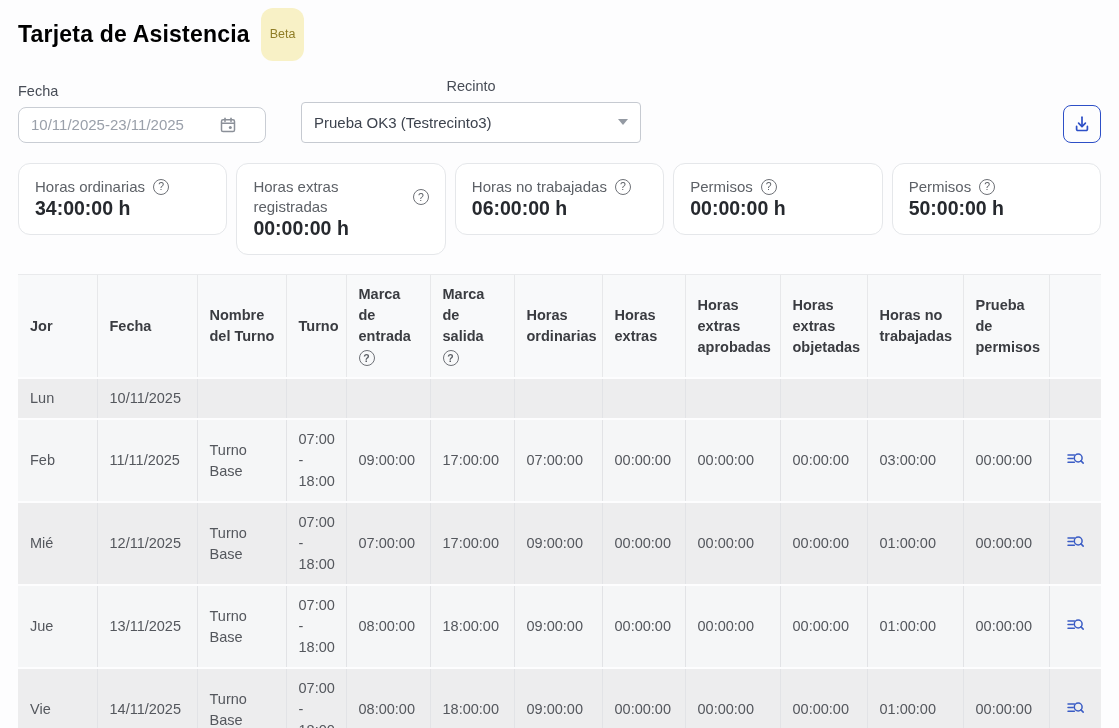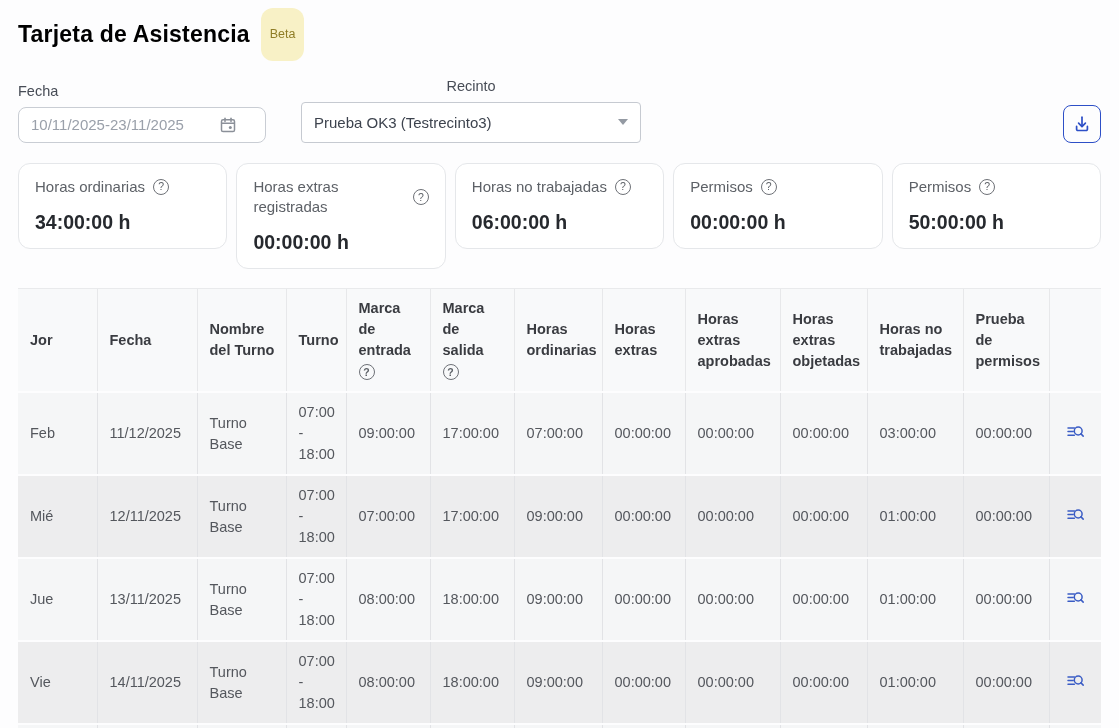--- a/index.html
+++ b/index.html
@@ -47,21 +47,21 @@
   .cards-row{display:flex;gap:9px;margin-top:20px;align-items:flex-start;}
   .card{flex:1;background:#fff;border:1px solid #e5e7ea;border-radius:12px;
     padding:13px 16px 14px 16px;box-sizing:border-box;}
   .card-label{display:flex;align-items:center;gap:8px;color:#5d6167;font-size:15px;line-height:1.35;}
   .help{
     width:16px;height:16px;flex:none;box-sizing:border-box;
     border:1.2px solid #6e7177;border-radius:50%;
     display:inline-flex;align-items:center;justify-content:center;
     font-size:10.5px;color:#5d6167;cursor:pointer;line-height:1;
   }
-  .card-value{font-size:19.5px;font-weight:700;color:#26292e;margin-top:14px;}
+  .card-value{font-size:19.5px;font-weight:700;color:#26292e;margin-top:0;}
 
   
   table{border-collapse:collapse;table-layout:fixed;width:1083px;margin-top:19px;}
   col.c1{width:79px}col.c2{width:100px}col.c3{width:89px}col.c4{width:60px}
   col.c5{width:84px}col.c6{width:84px}col.c7{width:88px}col.c8{width:83px}
   col.c9{width:95px}col.c10{width:87px}col.c11{width:96px}col.c12{width:86px}col.c13{width:52px}
   th{
     background:#f8f9fa;font-size:14.5px;font-weight:700;color:#3a3c41;text-align:left;
     vertical-align:middle;padding:9px 10px 9px 12px;line-height:21px;
     border-left:1px solid #e7e8ea;border-top:1px solid #e9eaec;
@@ -195,23 +195,38 @@
           <th><span>Horas ordinarias</span></th>
           <th><span>Horas extras</span></th>
           <th><span>Horas extras aprobadas</span></th>
           <th><span>Horas extras objetadas</span></th>
           <th><span>Horas no trabajadas</span></th>
           <th><span>Prueba de permisos</span></th>
           <th><span></span></th>
         </tr>
     </thead>
     <tbody id="table-body">
+        <tr class="dark">
+          <td>Lun</td>
+          <td>10/11/2025</td>
+          <td></td>
+          <td></td>
+          <td></td>
+          <td></td>
+          <td></td>
+          <td></td>
+          <td></td>
+          <td></td>
+          <td></td>
+          <td></td>
+          <td class="action"></td>
+        </tr>
         <tr class="light">
           <td>Feb</td>
-          <td>11/12/2025</td>
+          <td>11/11/2025</td>
           <td>Turno Base</td>
           <td>07:00 - 18:00</td>
           <td>09:00:00</td>
           <td>17:00:00</td>
           <td>07:00:00</td>
           <td>00:00:00</td>
           <td>00:00:00</td>
           <td>00:00:00</td>
           <td>03:00:00</td>
           <td>00:00:00</td>

